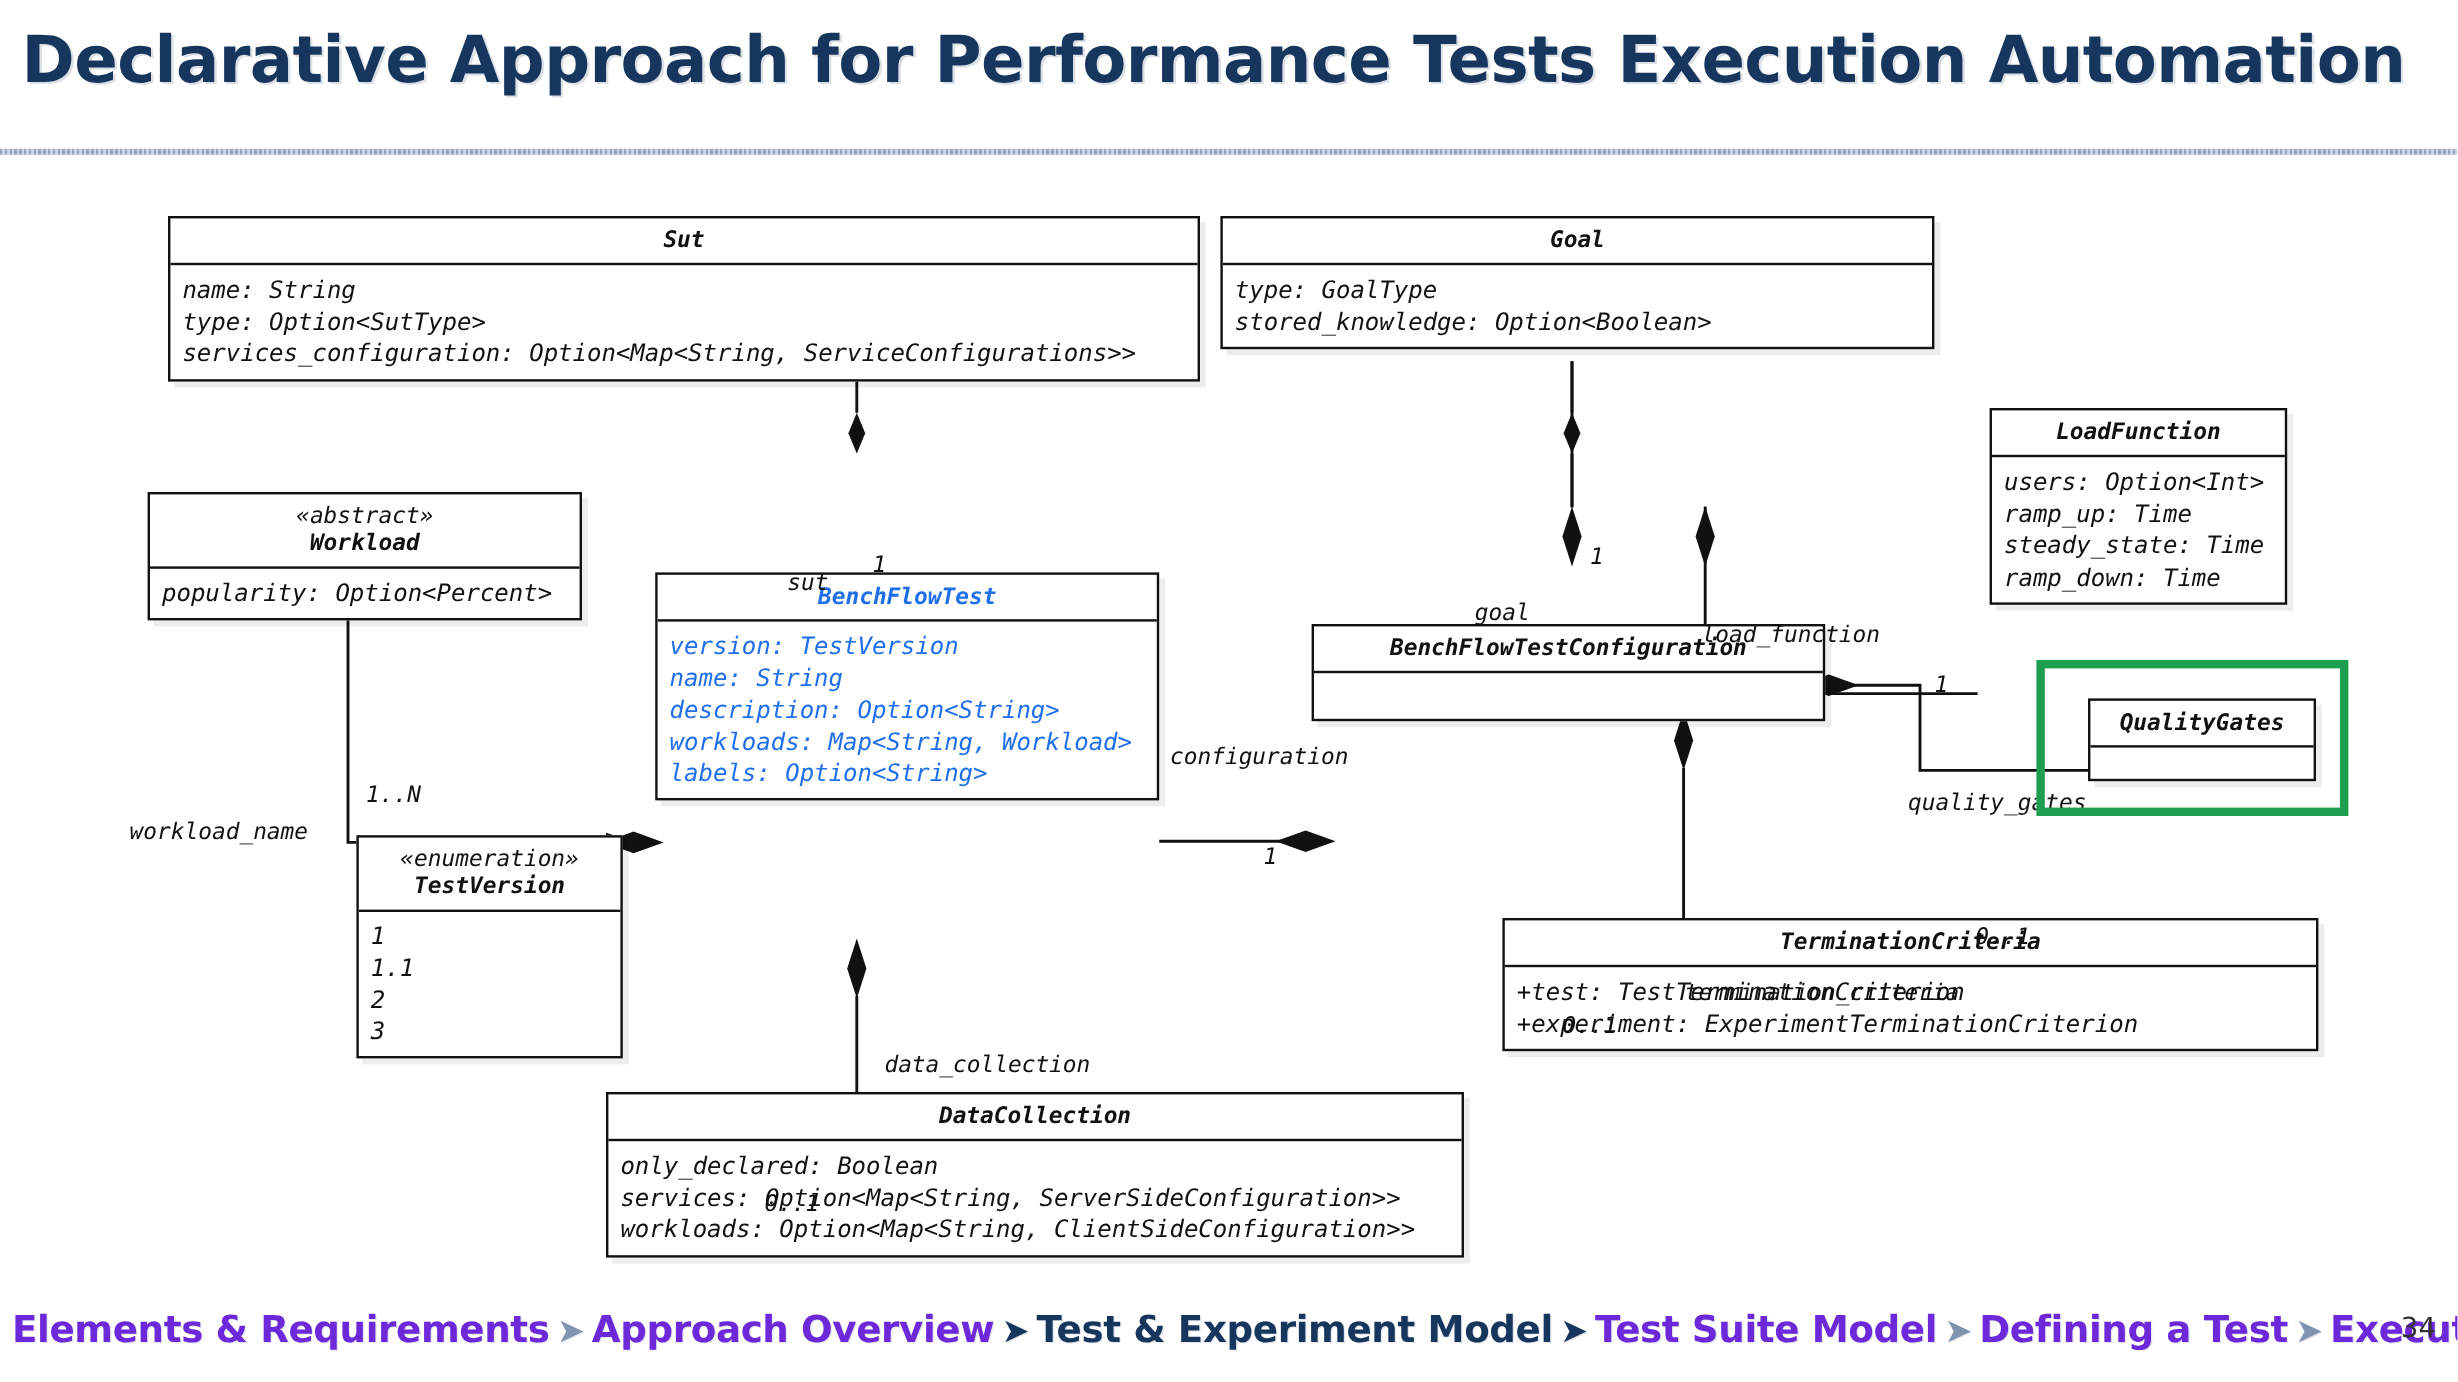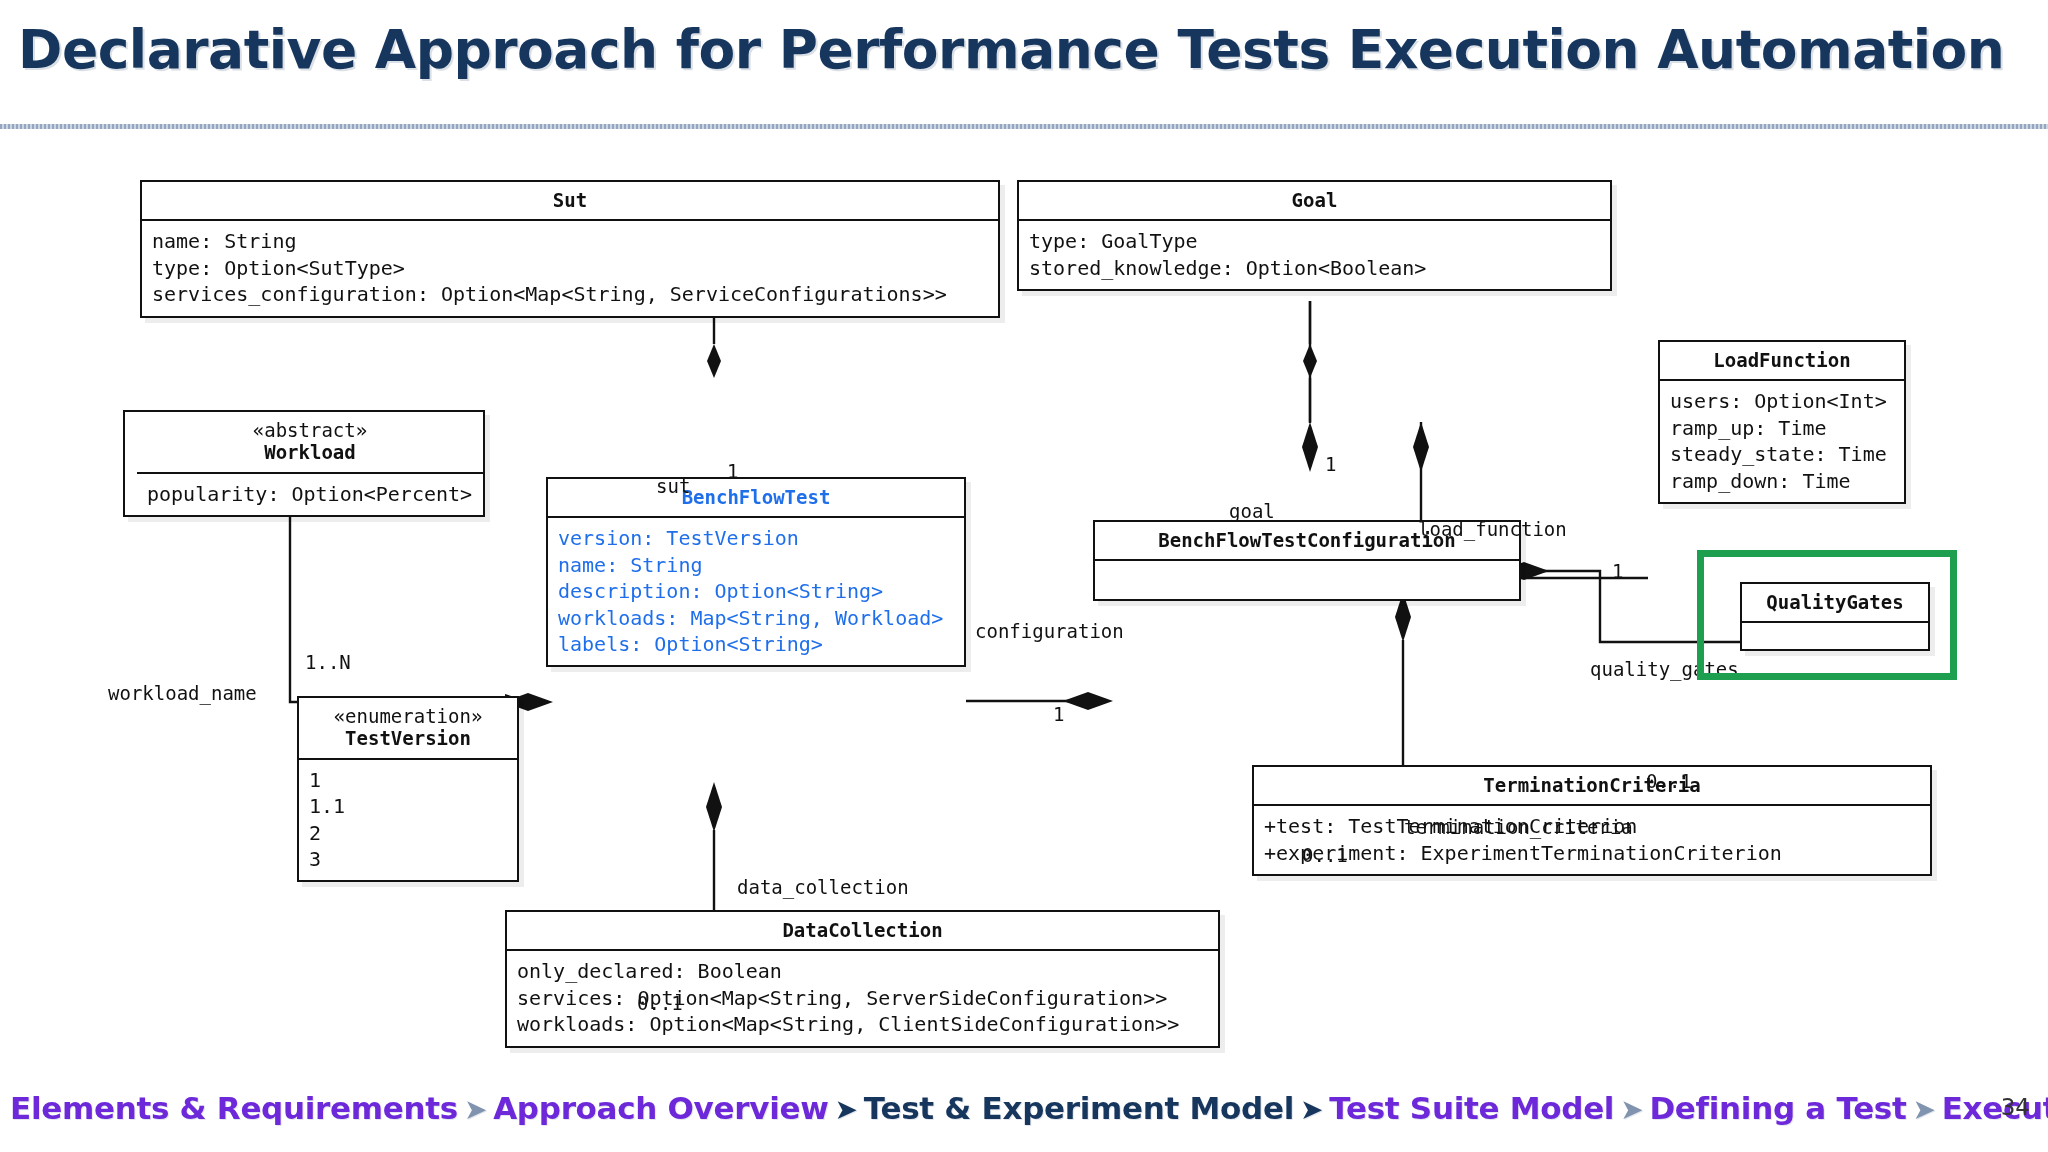--- a/index.html
+++ b/index.html
@@ -53,20 +53,21 @@
     opacity: 0.95;
   }
 
   
   #diagram {
     position: absolute;
     left: 0;
     top: 130px;
     width: 1785px;
     height: 950px;
+    font-style: italic;
   }
   #wires {
     position: absolute;
     left: 0; top: 0;
     width: 2048px;
     height: 950px;
     pointer-events: none;
   }
 
   
@@ -252,21 +253,21 @@
 type: Option&lt;SutType&gt;
 services_configuration: Option&lt;Map&lt;String, ServiceConfigurations&gt;&gt;</div>
     </div>
 
     <div class="uml" style="left:1017px; top:50px; width:595px;">
       <div class="hdr">Goal</div>
       <div class="body">type: GoalType
 stored_knowledge: Option&lt;Boolean&gt;</div>
     </div>
 
-    <div class="uml" style="left:123px; top:280px; width:362px;padding-left:12px;">
+    <div class="uml" style="left:123px; top:280px; width:362px;">
       <div class="hdr"><span class="stereo">«abstract»</span><span>Workload</span></div>
       <div class="body">popularity: Option&lt;Percent&gt;</div>
     </div>
 
     <div class="uml" style="left:297px; top:566px; width:222px;">
       <div class="hdr"><span class="stereo">«enumeration»</span><span>TestVersion</span></div>
       <div class="body">1
 1.1
 2
 3</div>

